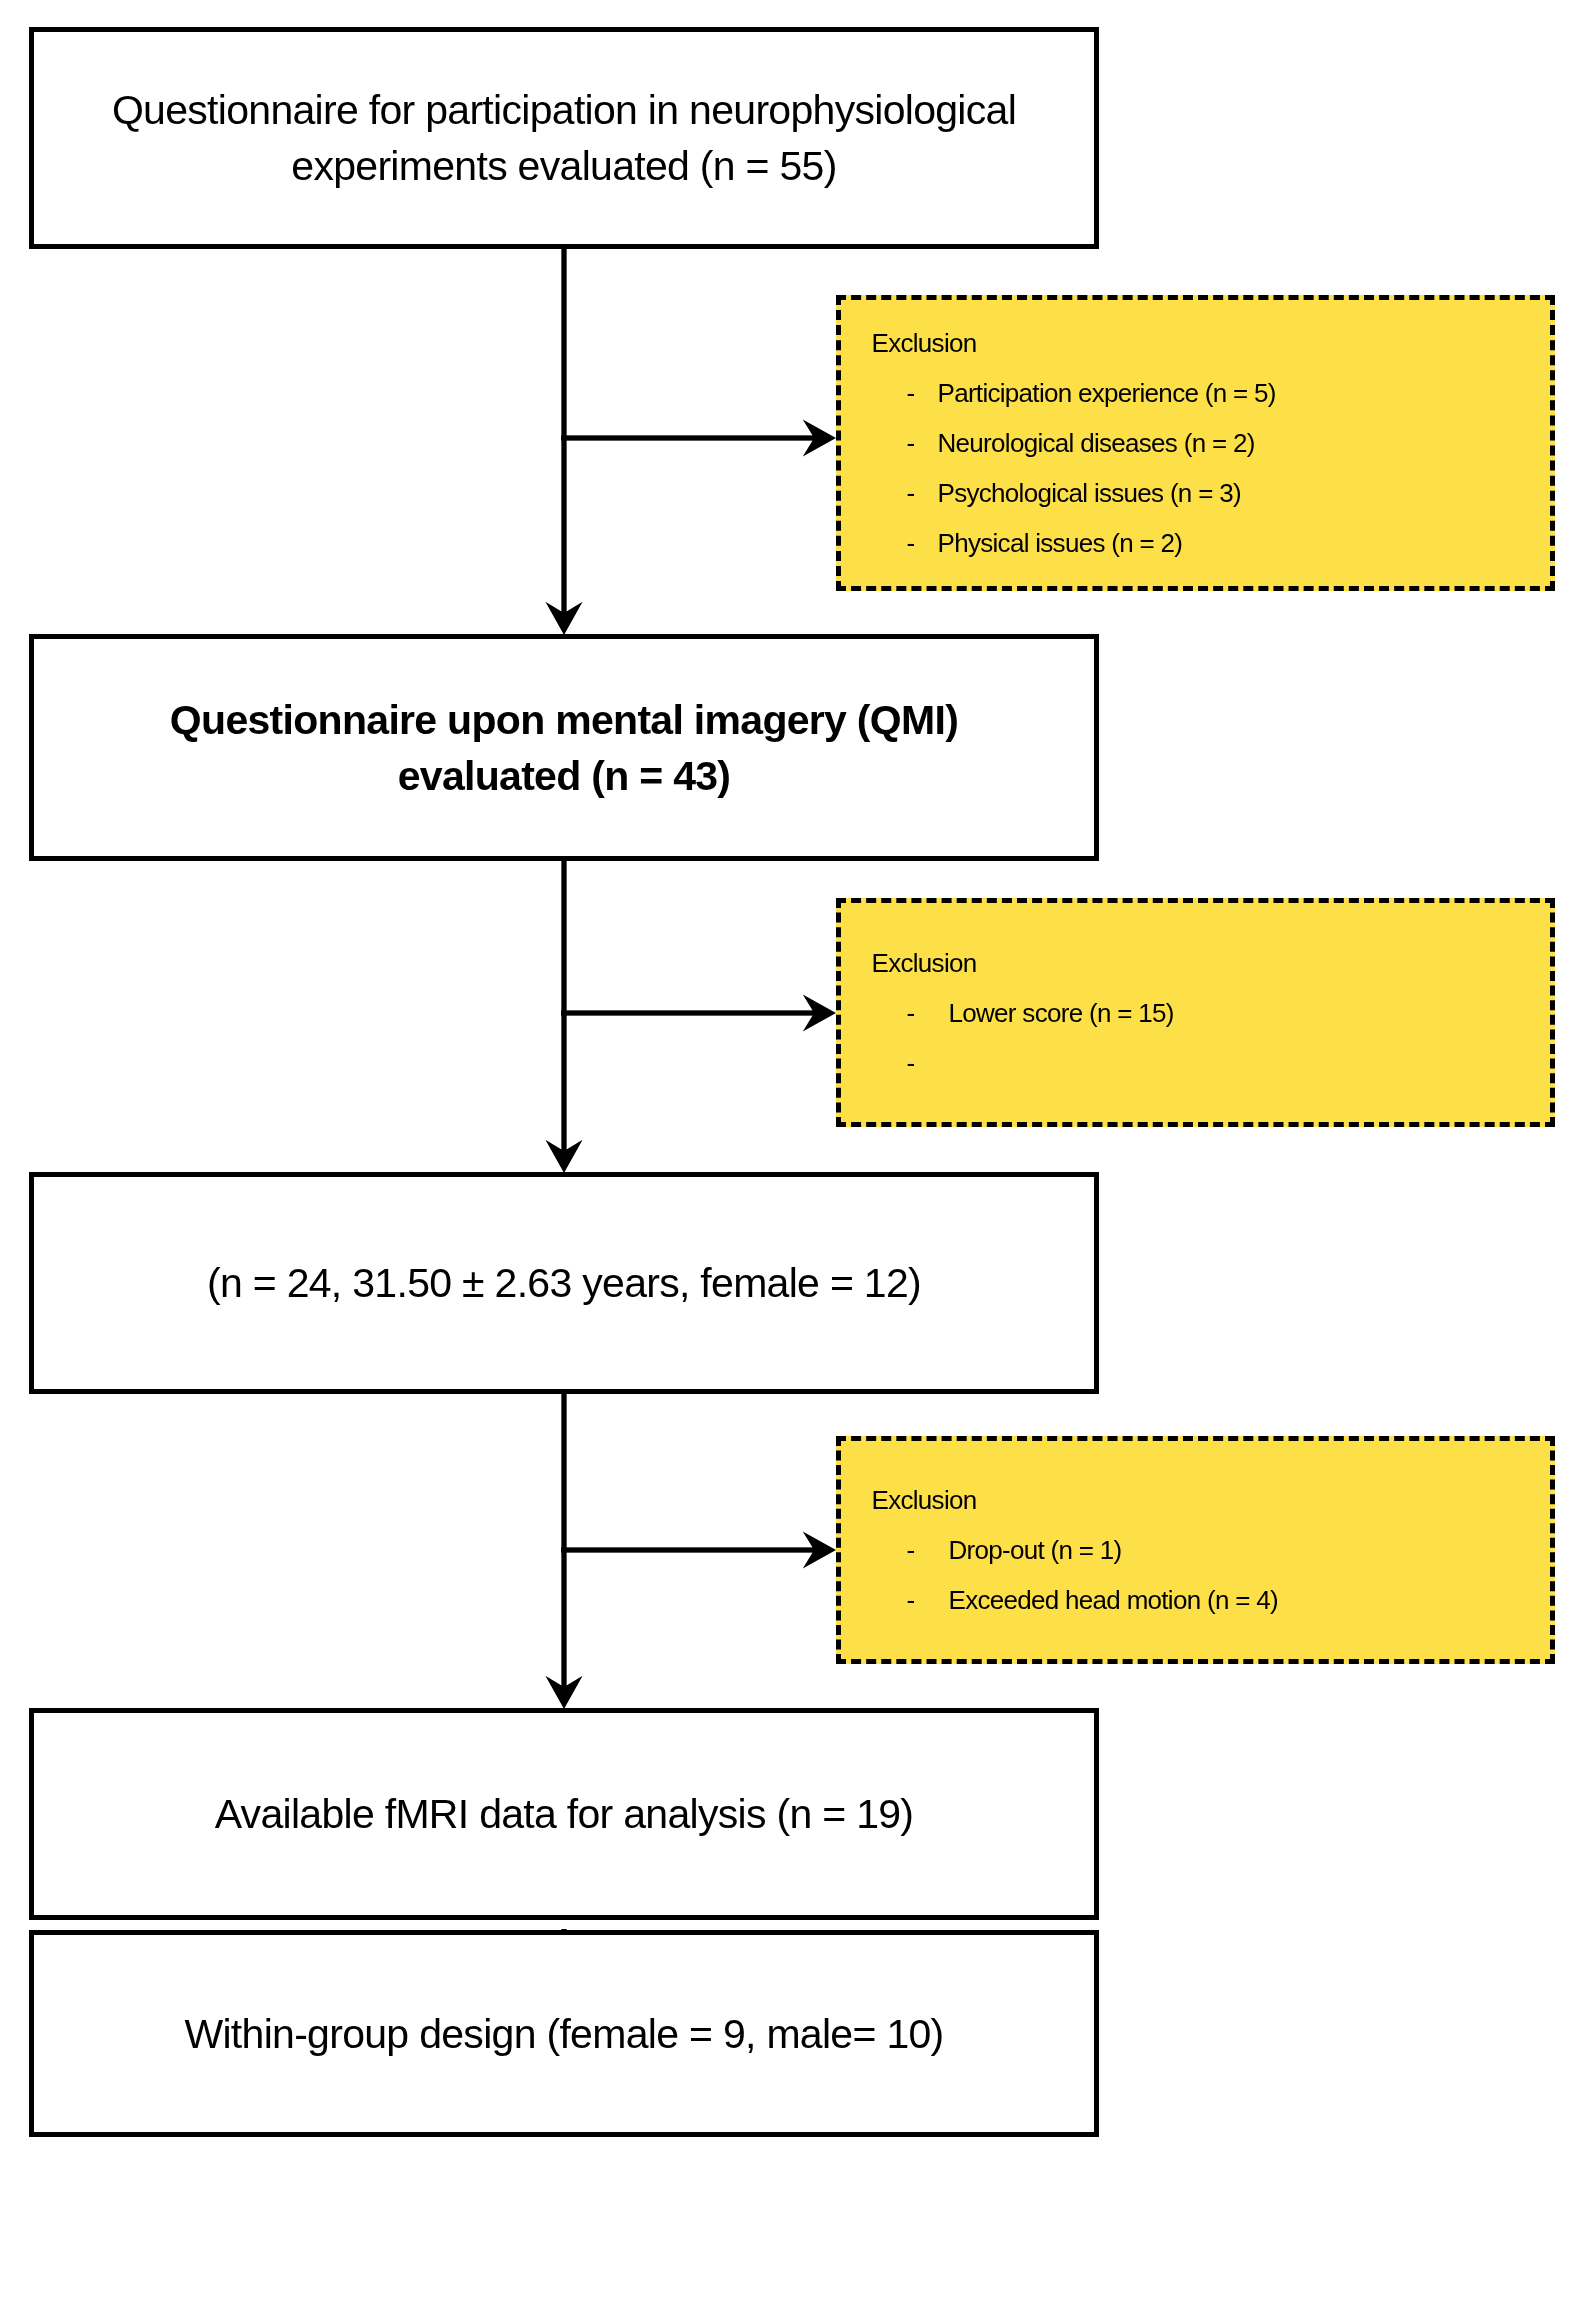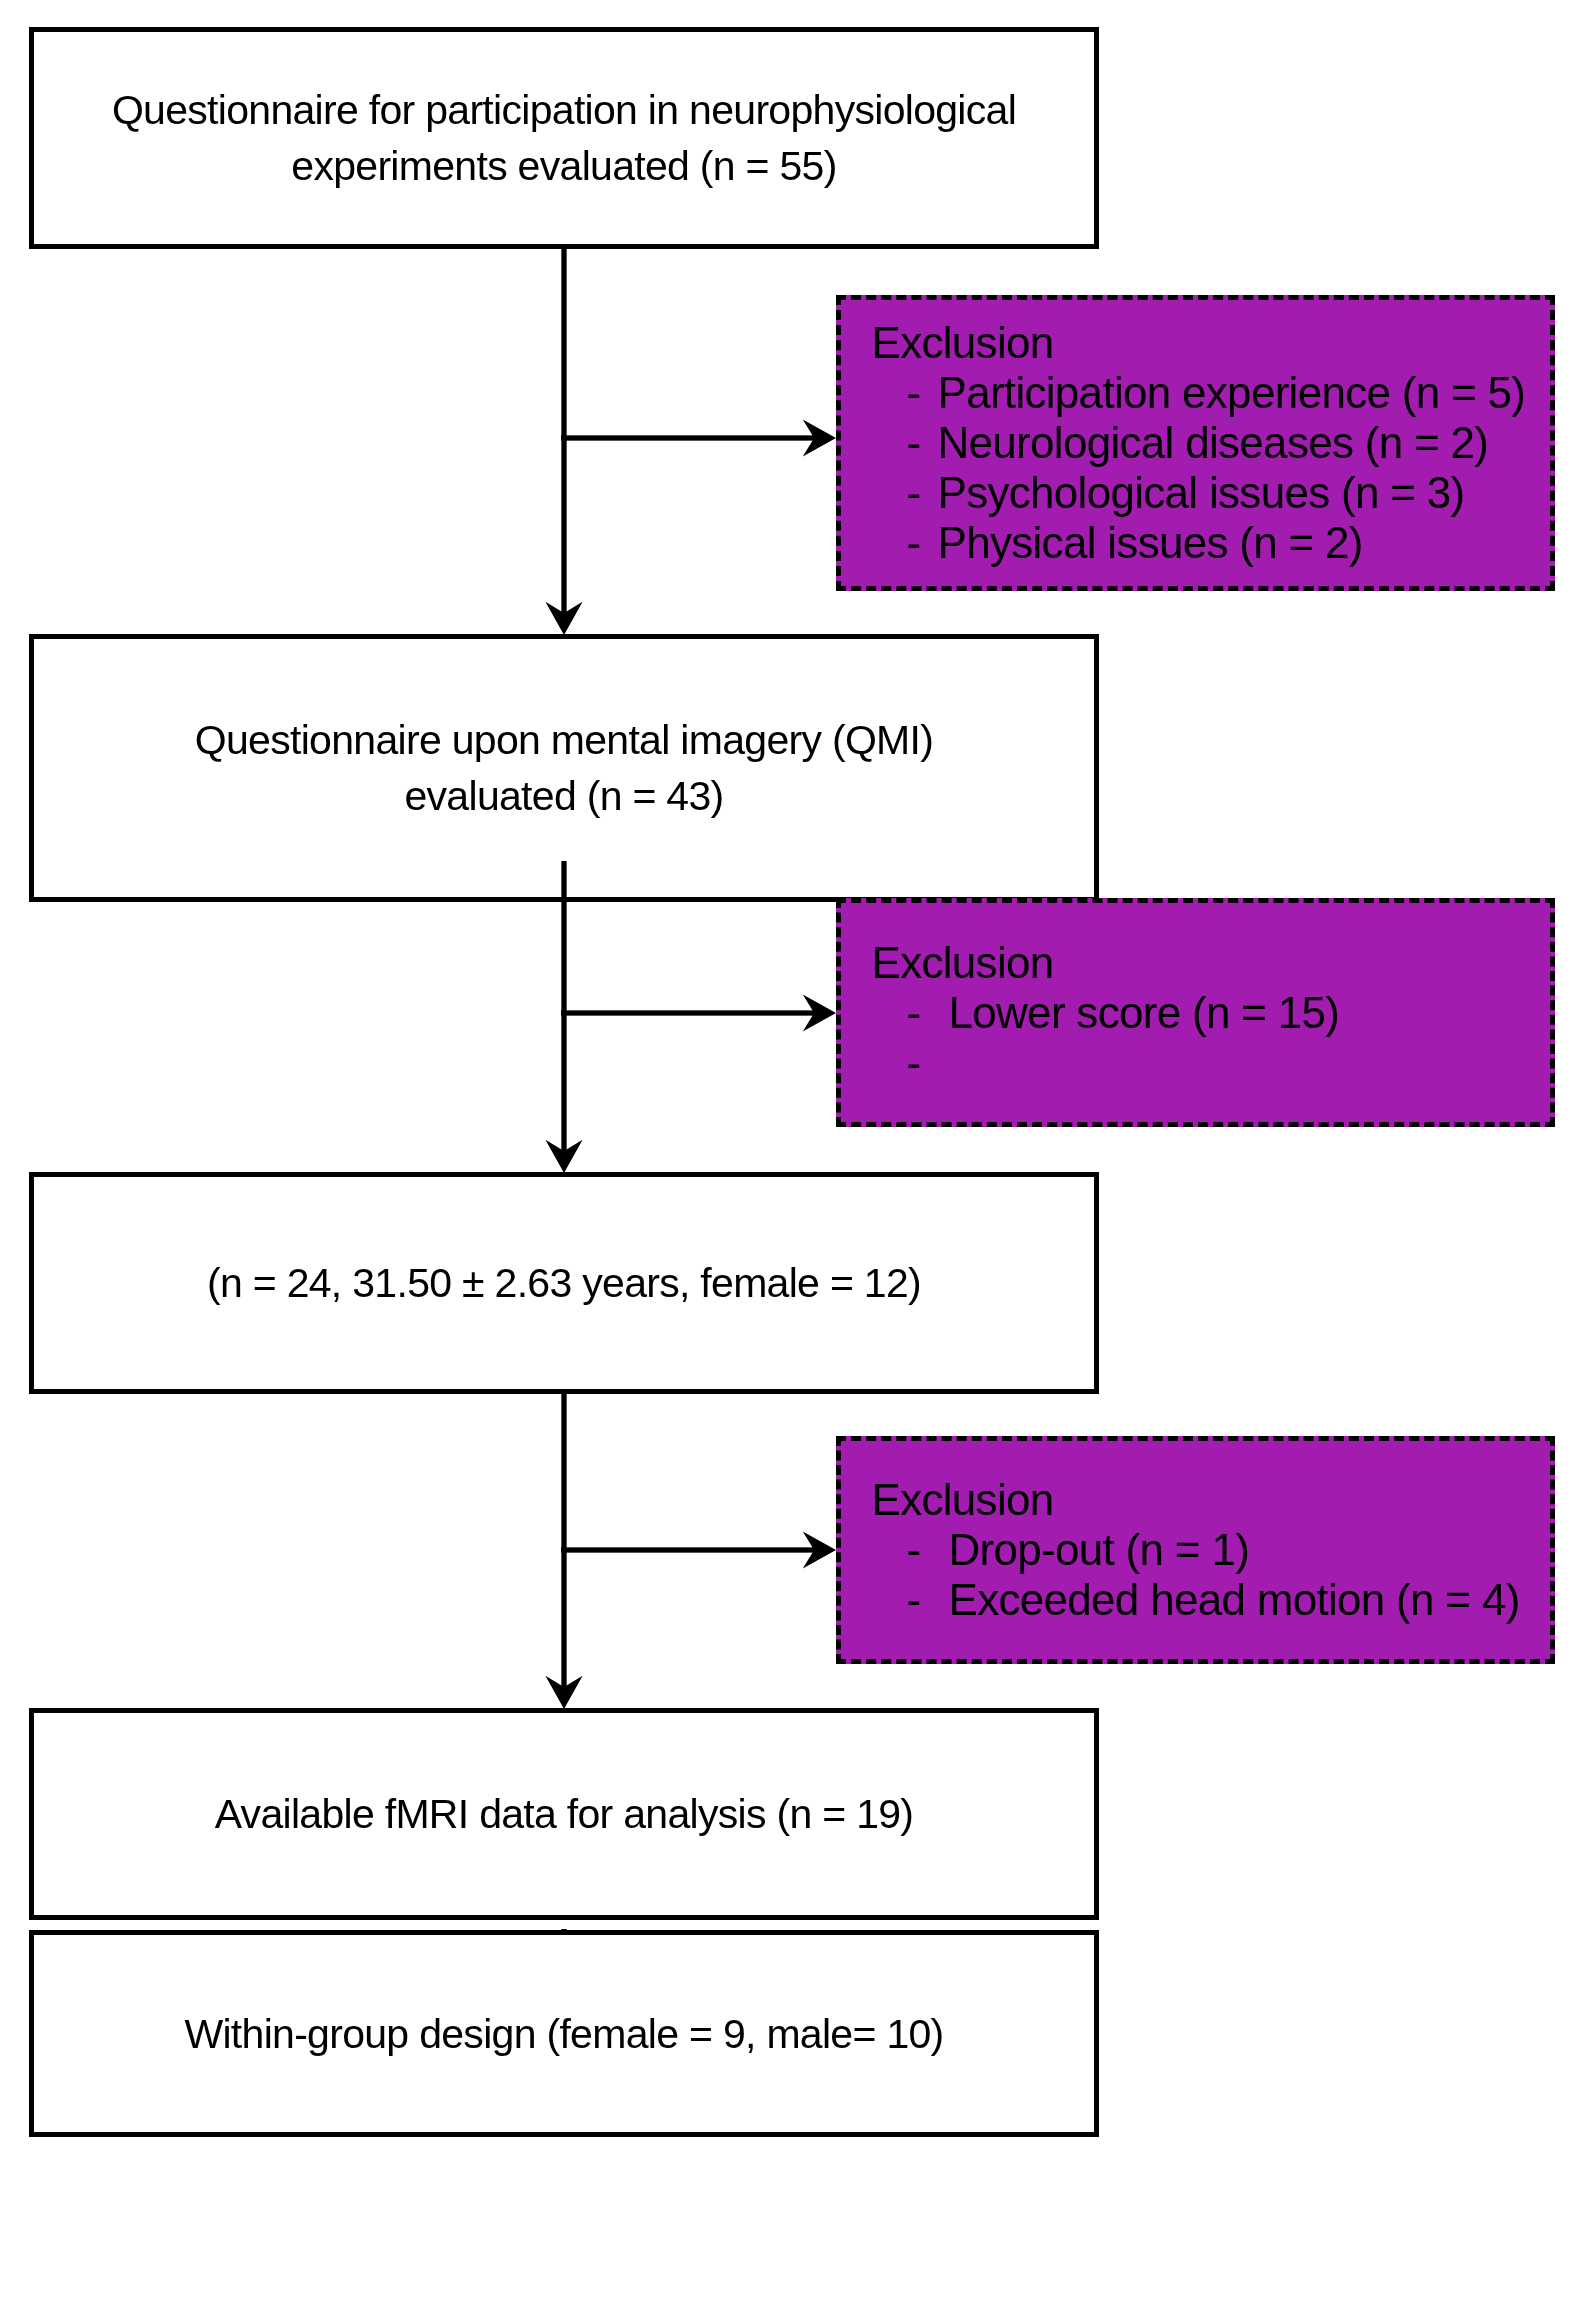--- a/index.html
+++ b/index.html
@@ -32,25 +32,25 @@
     white-space: nowrap;
   }
 
   
   .excl {
     position: absolute;
     left: 836px;
     width: 719px;
     box-sizing: border-box;
     border: 5.3px dashed #000000;
-    background: #a21caf;
+    background: #fde047;
     display: flex;
     flex-direction: column;
     justify-content: center;
-    font-size: 44px;
+    font-size: 26px;
     line-height: 50px;
     letter-spacing: -0.7px;
     padding-left: 30.5px;
     white-space: nowrap;
   }
   .ex-item { display: flex; margin-left: 35px; }
   .ex-item .bullet { display: inline-block; width: 31px; flex: 0 0 31px; }
   .excl.wide .ex-item .bullet { width: 42px; flex: 0 0 42px; }
 
   .arrow { position: absolute; }
@@ -89,21 +89,21 @@
     <div class="ex-item">
       <span class="bullet">-</span>
       <span>Psychological issues (n = 3)</span>
     </div>
     <div class="ex-item">
       <span class="bullet">-</span>
       <span>Physical issues (n = 2)</span>
     </div>
   </div>
 
-  <div class="box" style="top:634px;height:268px;">
+  <div class="box" style="top:634px;height:227px;font-weight:bold;">
     <div>Questionnaire upon mental imagery (QMI)</div>
     <div>evaluated (n = 43)</div>
   </div>
 
   <svg class="arrow" style="left:544px;top:861px;" width="40" height="312" viewBox="0 0 60 470">
     <rect x="26" y="0" width="8" height="437"></rect>
     <polygon points="30,470 2,420 30,437 58,420"></polygon>
   </svg>
 
   <svg class="arrow" style="left:561px;top:993px;" width="275" height="40" viewBox="0 0 414 60">

